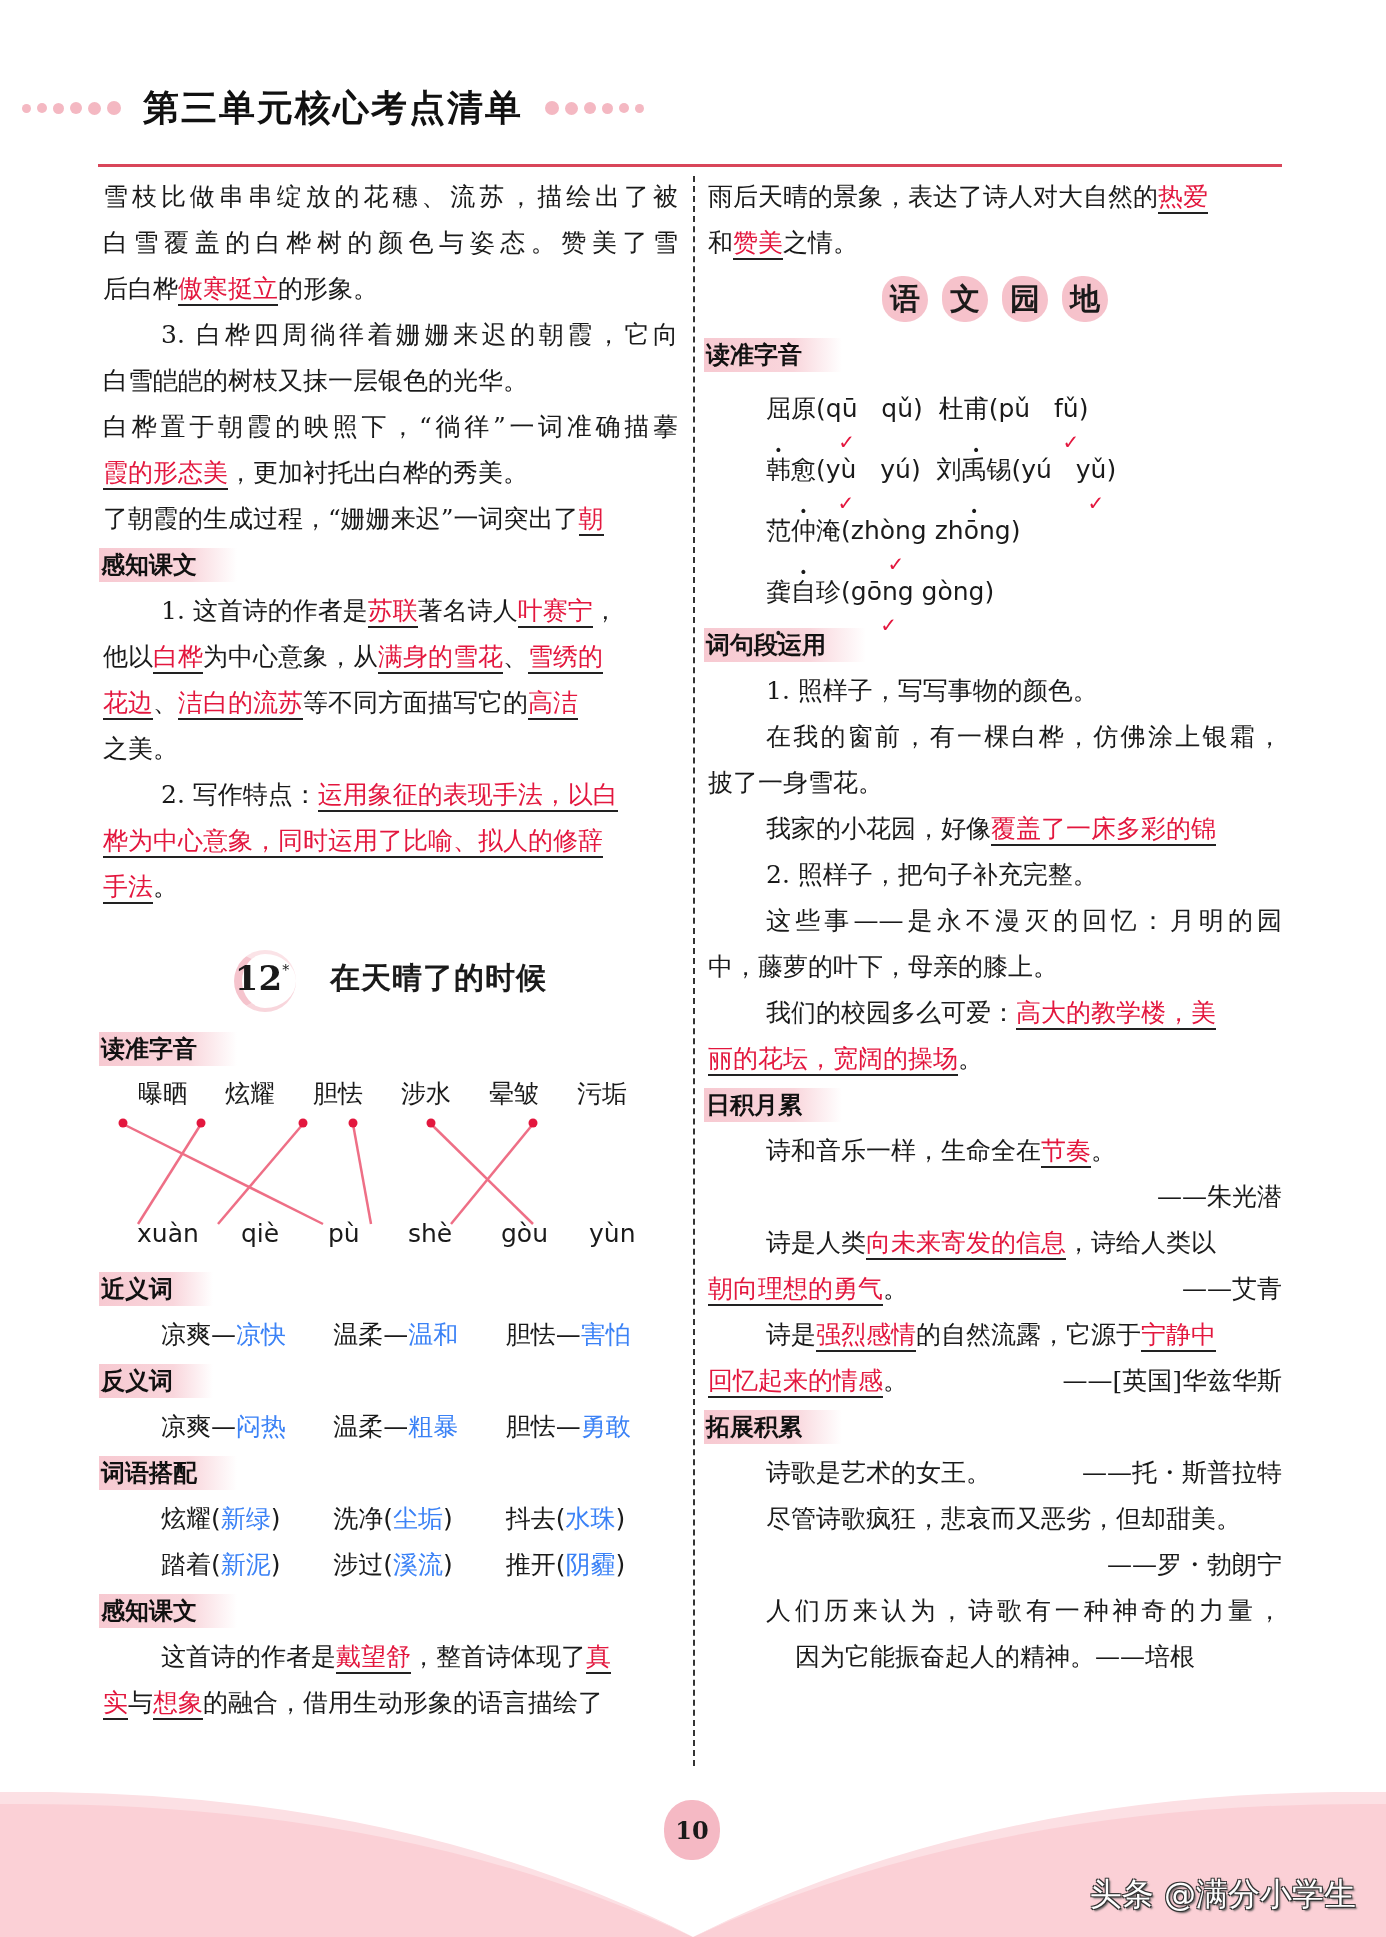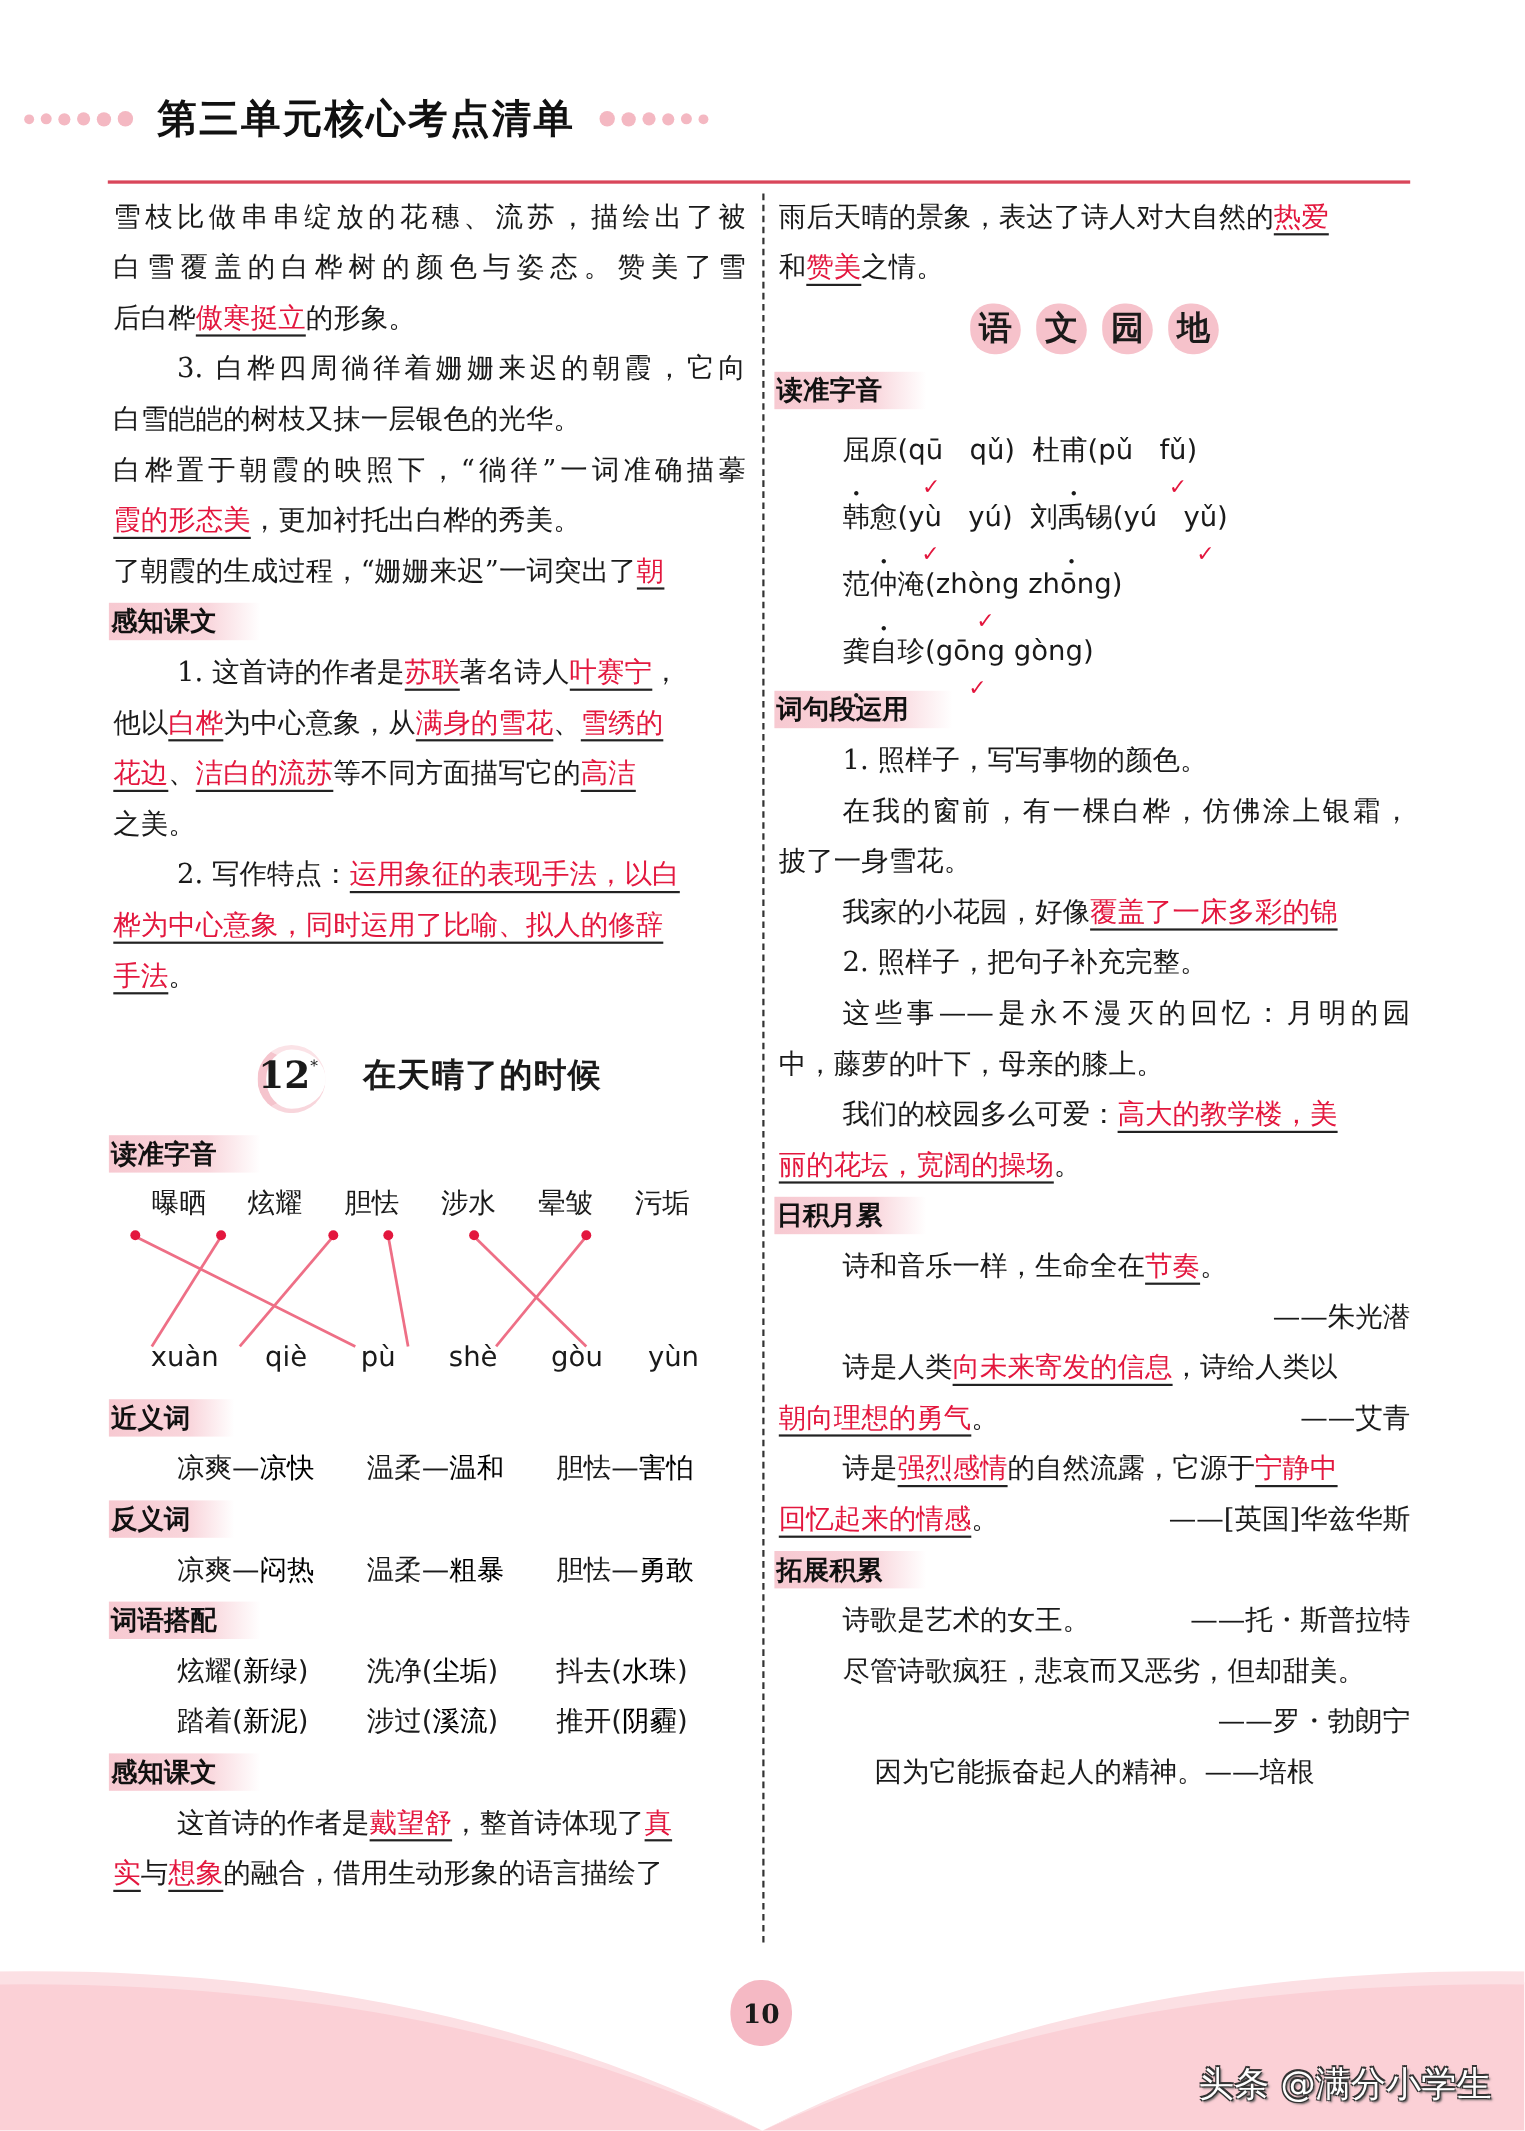--- a/index.html
+++ b/index.html
@@ -16,21 +16,21 @@
   
   .col { position: absolute; top: 174px; font-size: 25px; line-height: 46px; }
   .col-left { left: 103px; width: 575px; }
   .col-right { left: 708px; width: 574px; }
   .divider { position: absolute; left: 693px; top: 176px; height: 1590px; border-left: 2px dashed #333; }
 
   p.line { white-space: nowrap; }
   .indent { padding-left: 58px; }
   .justify { text-align: justify; text-align-last: justify; white-space: normal; }
   .hl { color: #e3173e; border-bottom: 2px solid #222; padding-bottom: 1px; }
-  .plain-red { color: #000000; text-align: center; }
+  .plain-red { color: #3b82f6; text-align: center; }
   .right { text-align: right; }
 
   .tag { display: inline-block; font-family: "DejaVu Sans", "Liberation Sans", sans-serif; font-weight: bold; font-size: 24px; line-height: 34px; padding: 0 40px 0 2px; margin: 6px 0 4px -4px; background: linear-gradient(to right, #f7c9d1 0%, #f9d6dc 65%, rgba(255,255,255,0) 100%); color: #111; }
 
   
   .lesson { position: relative; height: 96px; display: flex; align-items: center; justify-content: center; margin-top: 20px; }
   .lesson-num { position: relative; width: 56px; height: 56px; display: flex; align-items: center; justify-content: center; margin-right: 40px; }
   .lesson-num::before { content: ""; position: absolute; left: 0; top: 0; width: 54px; height: 54px; border-radius: 50%; border-left: 8px solid #f5c4cd; border-bottom: 4px solid #f8d6dc; border-top: 4px solid #fbe3e7; }
   .lesson-num span { position: relative; font-family: "DejaVu Serif", serif; font-weight: bold; font-size: 34px; }
   .lesson-num sup { position: relative; font-size: 14px; top: -8px; }
@@ -229,20 +229,21 @@
       <span>——[英国]华兹华斯</span>
     </p>
 
   <div class="tag">拓展积累</div>
   <p class="line indent" style="display:flex;justify-content:space-between">
       <span>诗歌是艺术的女王。</span>
       <span>——托・斯普拉特</span>
     </p>
   <p class="line indent">尽管诗歌疯狂，悲哀而又恶劣，但却甜美。</p>
   <p class="line right">——罗・勃朗宁</p>
+  <p class="line indent justify">人们历来认为，诗歌有一种神奇的力量，</p>
   <p class="line" style="display:flex;justify-content:center">
       <span>因为它能振奋起人的精神。</span>
       <span>——培根</span>
     </p>
 </div>
 
 <svg class="footer" viewBox="0 0 1386 145" preserveAspectRatio="none">
   <path d="M0,10 Q400,0 693,145 L693,145 Q990,0 1386,10 L1386,145 L0,145 Z" fill="#fbd0d6"></path>
   <path d="M0,0 Q400,-5 693,145 Q990,-5 1386,0 L1386,12 Q990,8 693,145 Q400,8 0,12 Z" fill="#fce0e4"></path>
 </svg>

